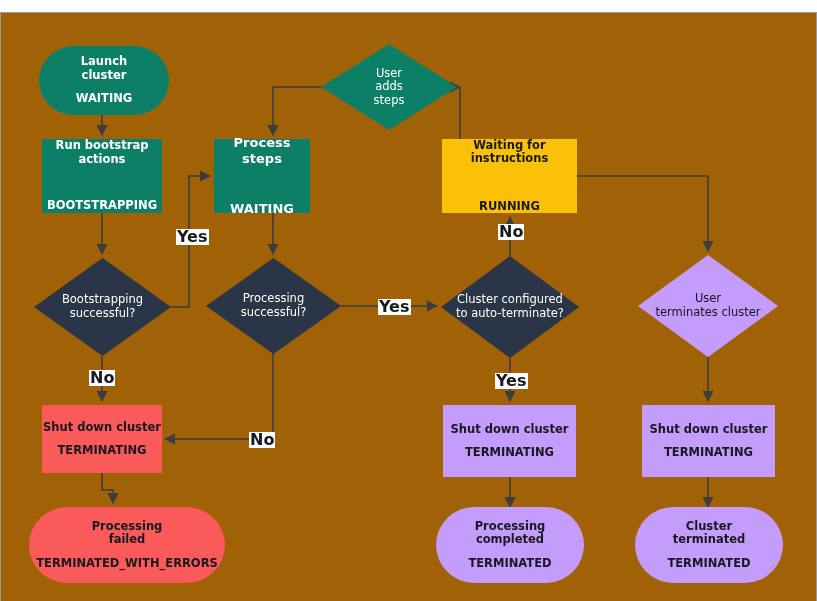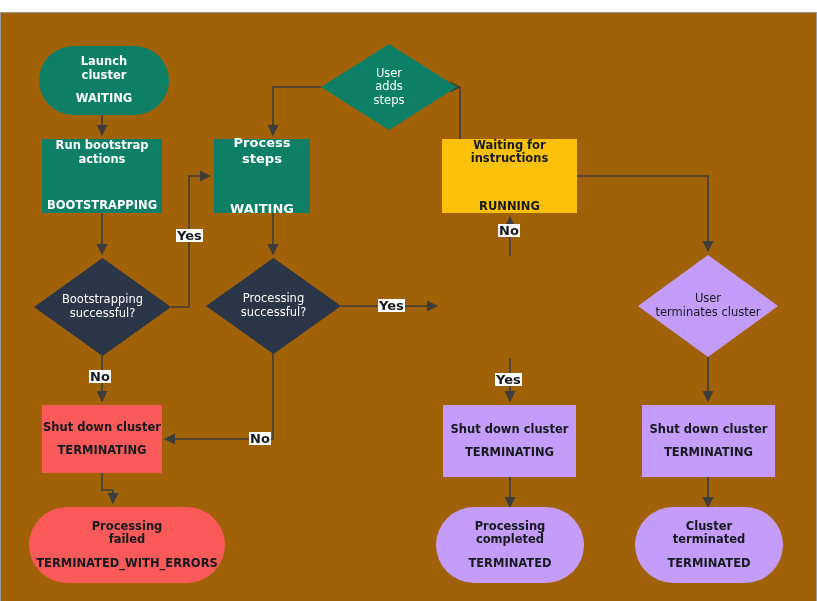--- a/index.html
+++ b/index.html
@@ -76,21 +76,21 @@
     white-space: pre-line;
   }
   
   .c-green  { background: #0d7f66; color: #ffffff; }
   .c-yellow { background: #fbc108; color: #16191f; gap: 24px; }
   .c-red    { background: #fb5a5a; color: #16191f; }
   .c-purple { background: #c49cfc; color: #16191f; }
 
   .edge-label {
     position: absolute;
-    font-size: 13px;
+    font-size: 16px;
     font-weight: bold;
     color: #16191f;
     background: #ffffff;
     padding: 0 1px;
     line-height: 1;
     white-space: nowrap;
   }
 </style>
 </head>
 <body>
@@ -181,20 +181,27 @@
   </div>
 
   <div class="diamond-wrap" style="left:205px; top:245px; width:135px; height:96px;">
     <svg class="diamond-shape" viewBox="0 0 135 96" preserveAspectRatio="none">
       <polygon points="67.5,0 135,48 67.5,96 0,48" fill="#2a3547"></polygon>
     </svg>
     <div class="diamond-label" style="font-size:11.5px; color:#ffffff;">Processing
 successful?</div>
   </div>
 
+  <div class="diamond-wrap" style="left:440px; top:243px; width:138px; height:102px;">
+    <svg class="diamond-shape" viewBox="0 0 138 102" preserveAspectRatio="none">
+      <polygon points="69,0 138,51 69,102 0,51" fill="#2a3547"></polygon>
+    </svg>
+    <div class="diamond-label" style="font-size:11.5px; color:#ffffff;">Cluster configured
+to auto-terminate?</div>
+  </div>
 
   <div class="diamond-wrap" style="left:637px; top:242px; width:140px; height:102px;">
     <svg class="diamond-shape" viewBox="0 0 140 102" preserveAspectRatio="none">
       <polygon points="70,0 140,51 70,102 0,51" fill="#c49cfc"></polygon>
     </svg>
     <div class="diamond-label" style="font-size:11.5px; color:#16191f;">User
 terminates cluster</div>
   </div>
 
   <div class="node rect c-red" style="left:41px; top:392px; width:120px; height:68px; font-size:11.5px;">

